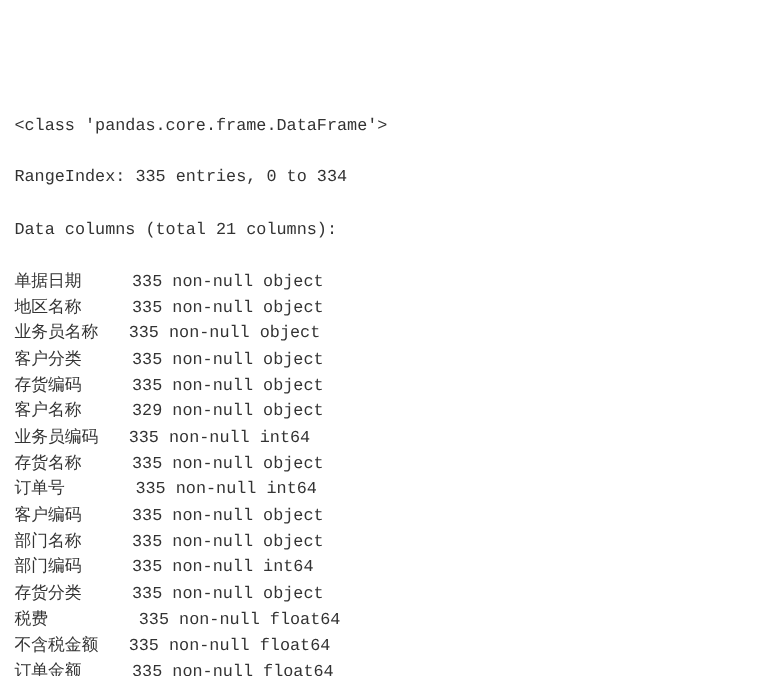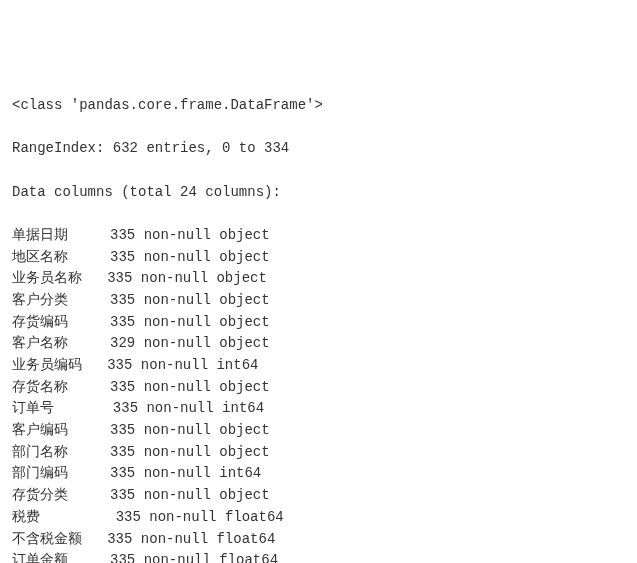--- a/index.html
+++ b/index.html
@@ -16,22 +16,22 @@
       position: relative;
     }
     .line { display: block; }
   </style>
 </head>
 <body>
 
 
 
 <span class="line">&lt;class 'pandas.core.frame.DataFrame'&gt;</span>
-<span class="line">RangeIndex: 632 entries, 0 to 334</span>
-<span class="line">Data columns (total 24 columns):</span>
+<span class="line">RangeIndex: 335 entries, 0 to 334</span>
+<span class="line">Data columns (total 21 columns):</span>
 <div id="columns-list"><span class="line"><span>单据日期    </span> <span>335</span> <span>non-null</span> <span>object</span></span><span class="line"><span>地区名称    </span> <span>335</span> <span>non-null</span> <span>object</span></span><span class="line"><span>业务员名称  </span> <span>335</span> <span>non-null</span> <span>object</span></span><span class="line"><span>客户分类    </span> <span>335</span> <span>non-null</span> <span>object</span></span><span class="line"><span>存货编码    </span> <span>335</span> <span>non-null</span> <span>object</span></span><span class="line"><span>客户名称    </span> <span>329</span> <span>non-null</span> <span>object</span></span><span class="line"><span>业务员编码  </span> <span>335</span> <span>non-null</span> <span>int64</span></span><span class="line"><span>存货名称    </span> <span>335</span> <span>non-null</span> <span>object</span></span><span class="line"><span>订单号      </span> <span>335</span> <span>non-null</span> <span>int64</span></span><span class="line"><span>客户编码    </span> <span>335</span> <span>non-null</span> <span>object</span></span><span class="line"><span>部门名称    </span> <span>335</span> <span>non-null</span> <span>object</span></span><span class="line"><span>部门编码    </span> <span>335</span> <span>non-null</span> <span>int64</span></span><span class="line"><span>存货分类    </span> <span>335</span> <span>non-null</span> <span>object</span></span><span class="line"><span>税费        </span> <span>335</span> <span>non-null</span> <span>float64</span></span><span class="line"><span>不含税金额  </span> <span>335</span> <span>non-null</span> <span>float64</span></span><span class="line"><span>订单金额    </span> <span>335</span> <span>non-null</span> <span>float64</span></span></div>
 
 
 
 
 
 
 
 
 </body></html>

